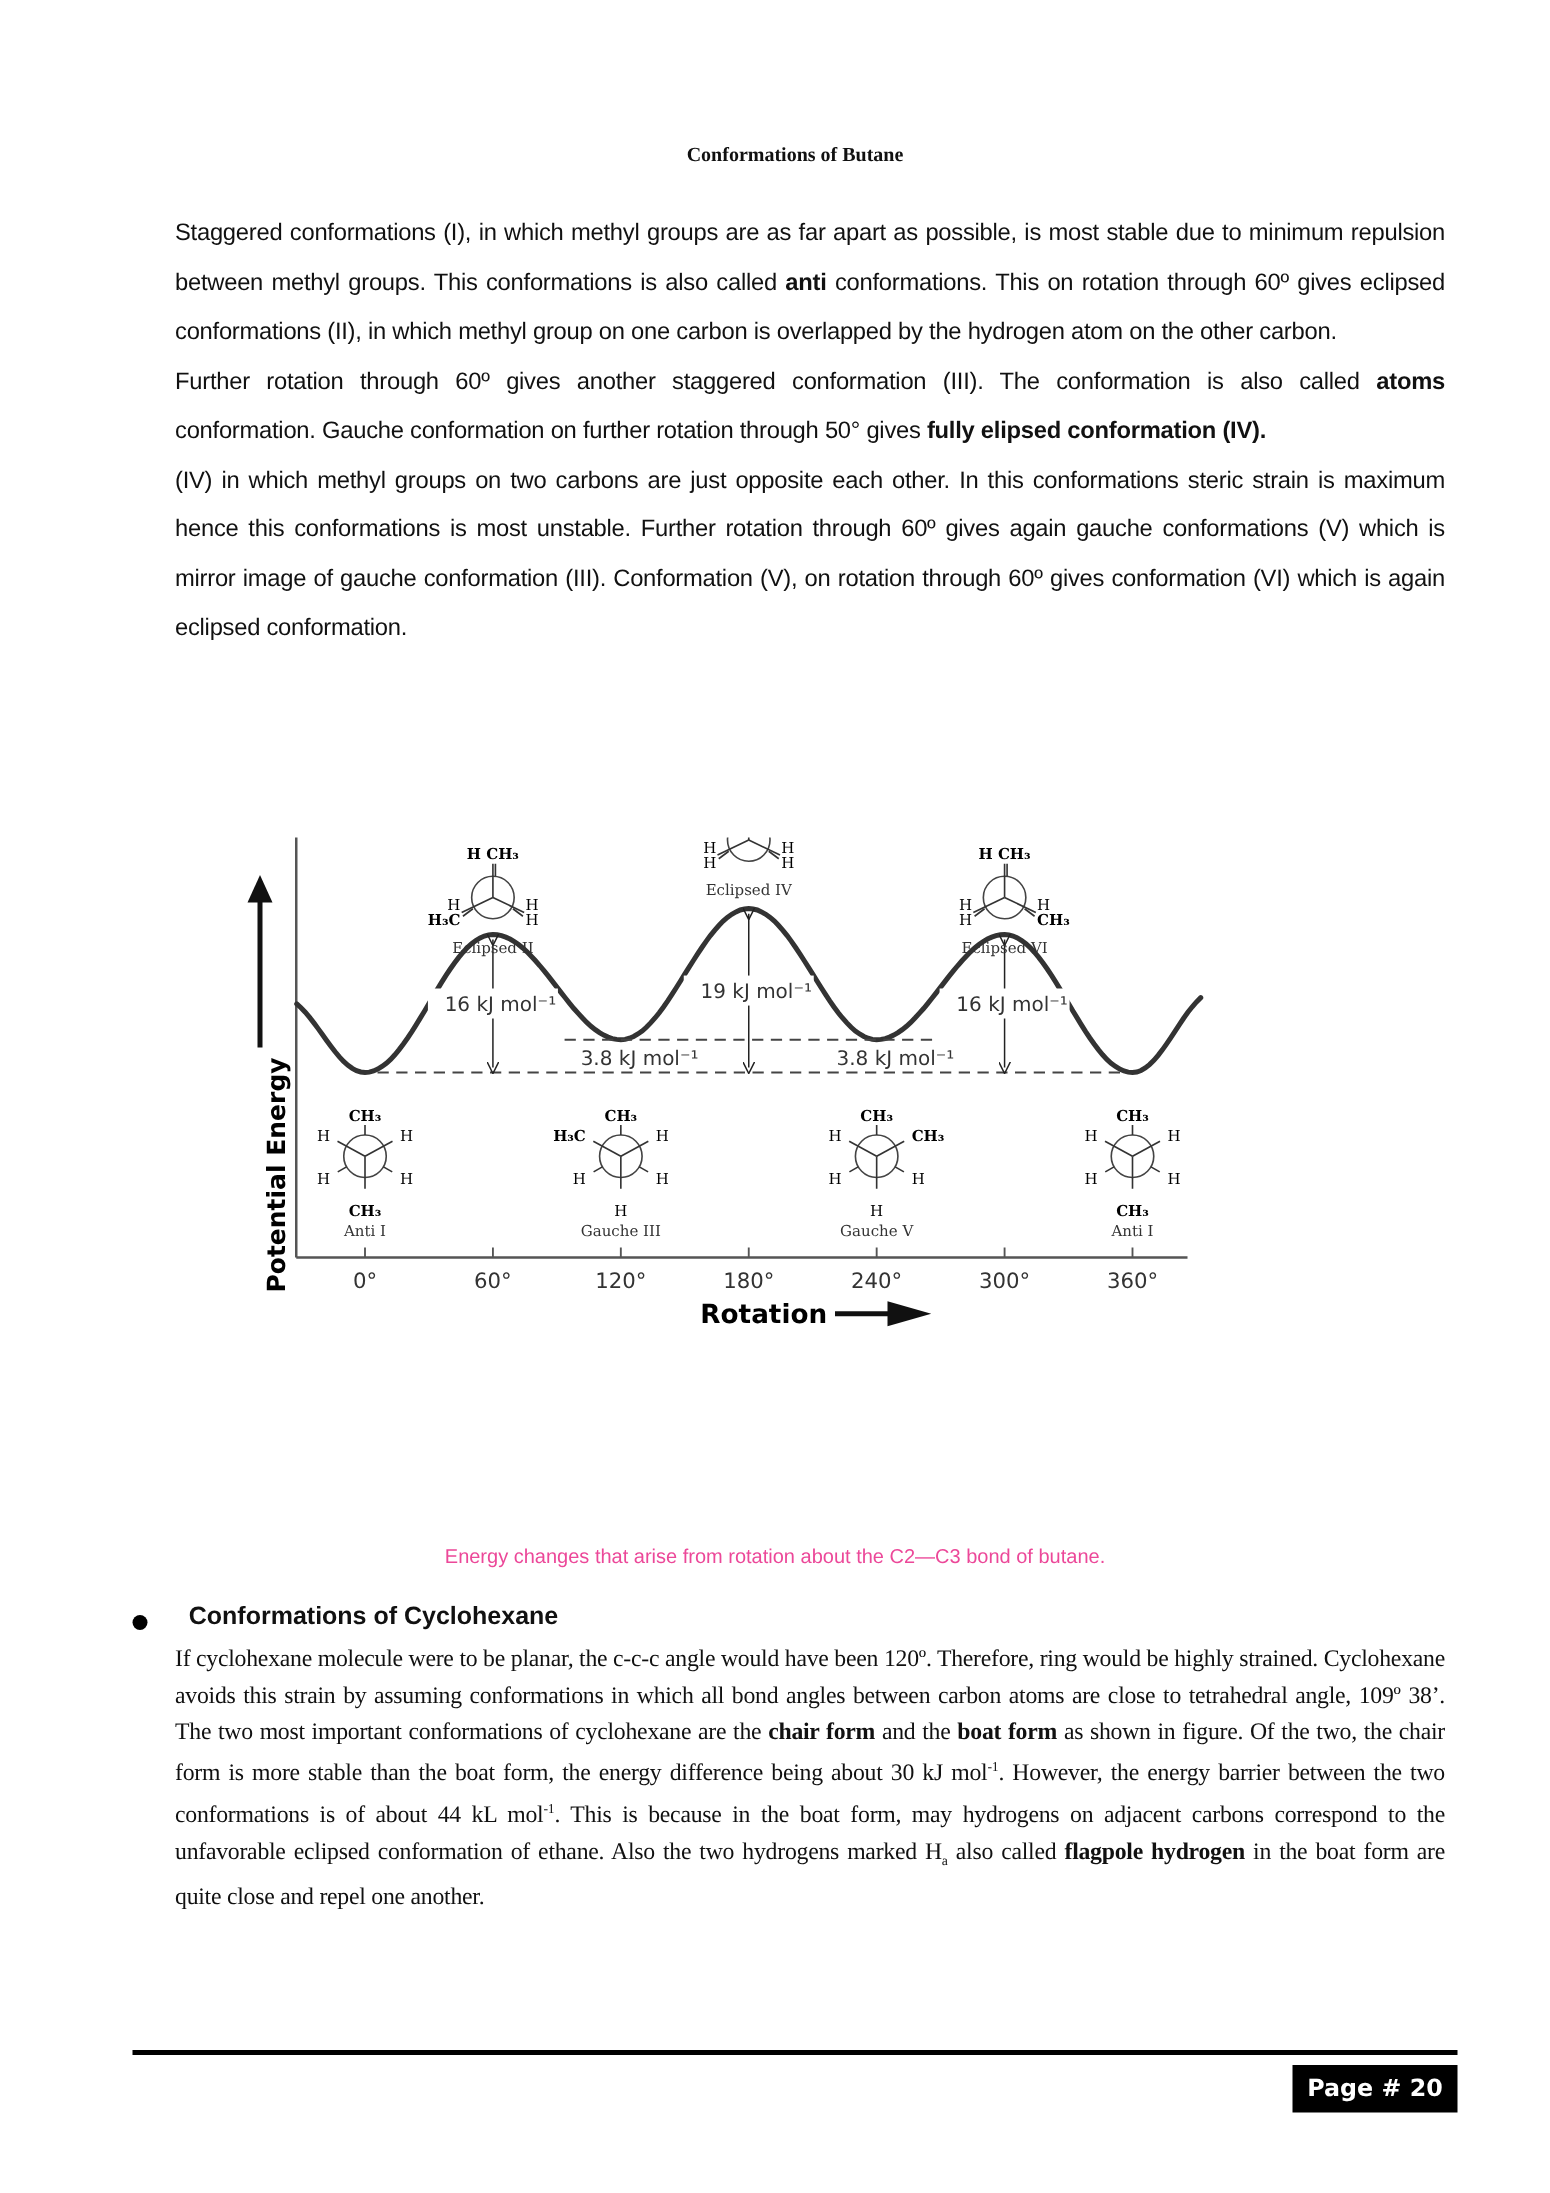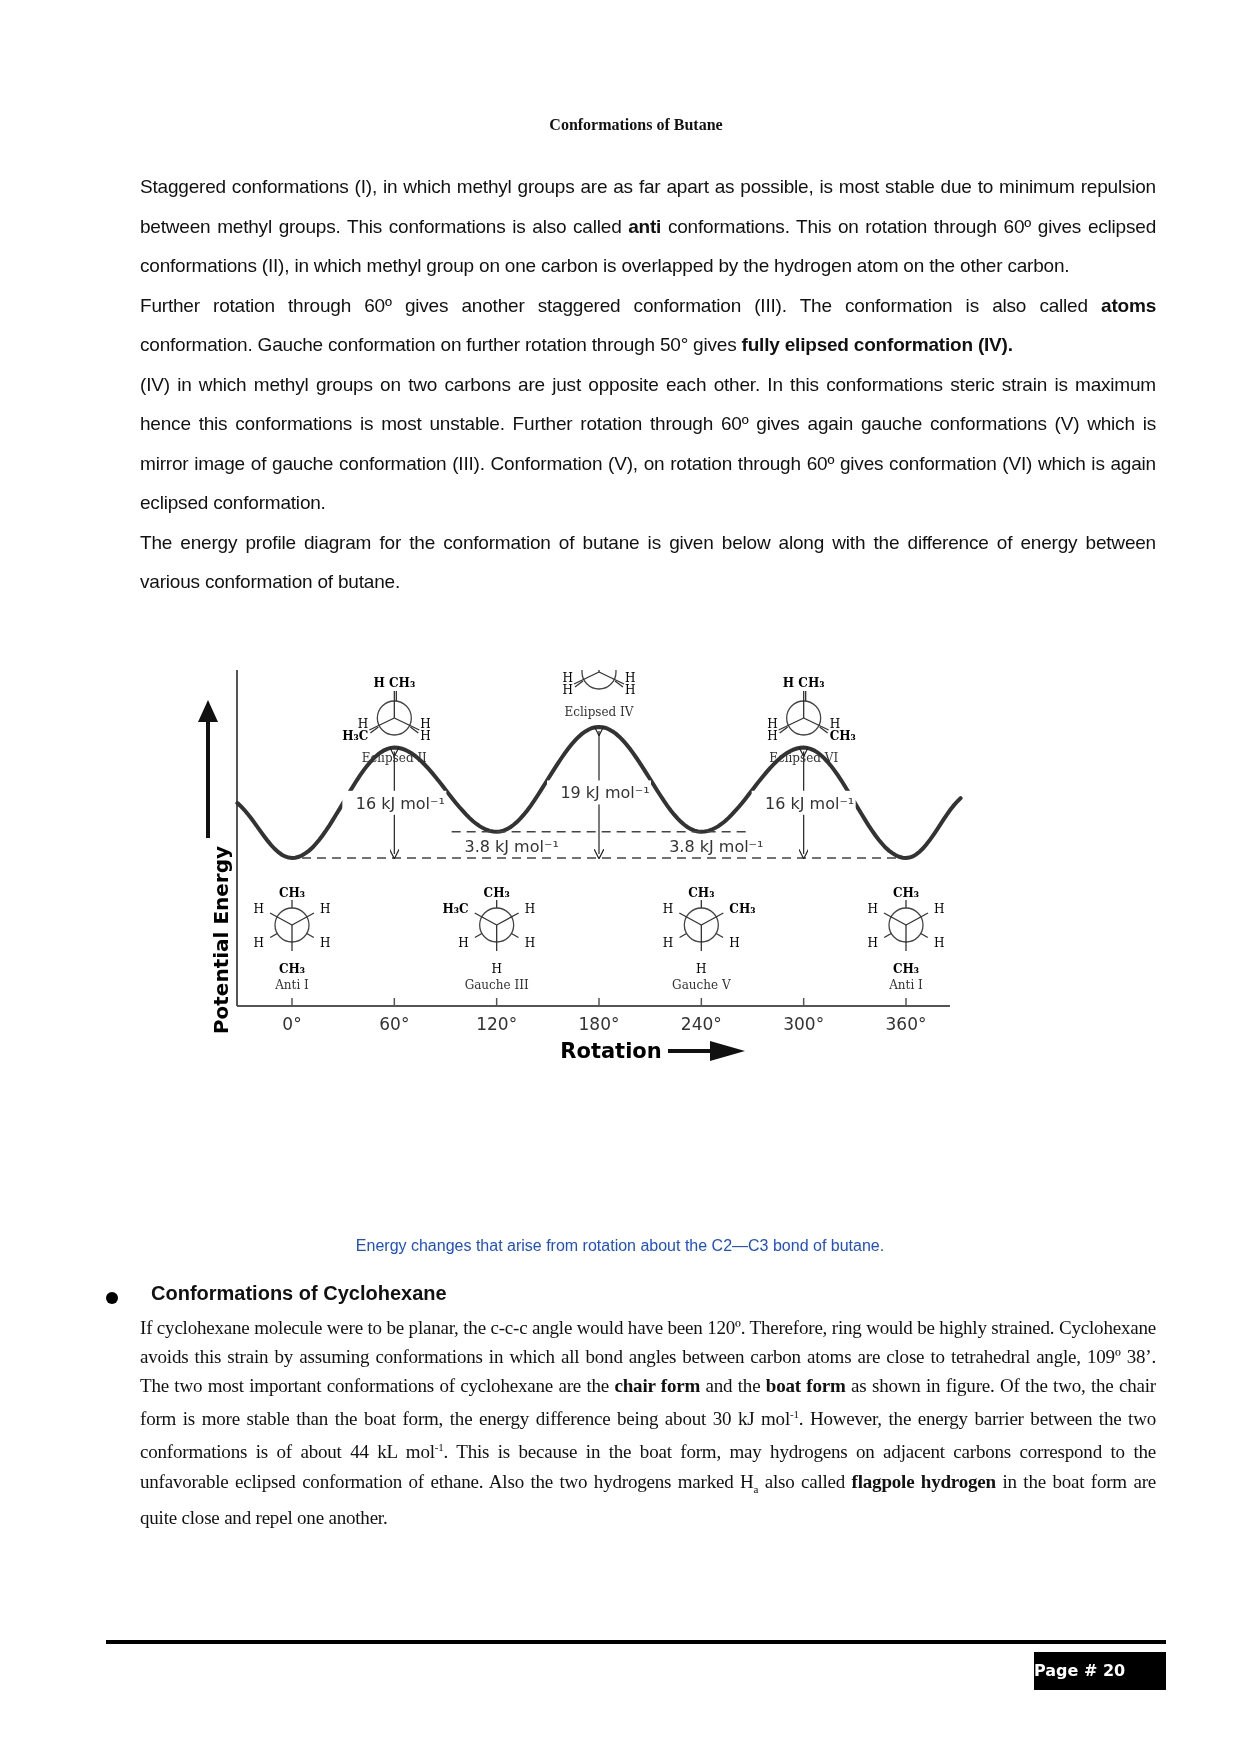--- a/index.html
+++ b/index.html
@@ -2,39 +2,38 @@
 <html><head>
 <meta charset="utf-8">
 <style>
   html,body{margin:0;padding:0;background:#fff;}
   body{width:1240px;height:1754px;position:relative;overflow:hidden;font-family:"Liberation Sans",sans-serif;color:#111;}
   .title{position:absolute;top:116px;left:0;width:1240px;text-align:center;font-family:"Liberation Serif",serif;font-weight:bold;font-size:16px;margin-left:16px;}
   .para{position:absolute;left:140px;width:1016px;font-size:19px;line-height:39.5px;text-align:justify;letter-spacing:-0.2px;}
   .para p{margin:0;}
   .p1{top:167px;}
   .figure{position:absolute;left:190px;top:670px;width:900px;height:560px;}
-  .caption{position:absolute;top:1237px;left:0;width:1240px;text-align:center;font-size:16px;color:#1d4ed8;}
+  .caption{position:absolute;top:1237px;left:0;width:1240px;text-align:center;font-size:16px;color:#ec4899;}
   .bullet-dot{position:absolute;left:106px;top:1292px;width:12px;height:12px;border-radius:50%;background:#000;}
   .sec-title{position:absolute;left:151px;top:1282px;font-weight:bold;font-size:20px;}
   .p2{top:1313px;line-height:29px;font-family:Liberation Serif, serif;}
   .rule{position:absolute;left:106px;top:1640px;width:1060px;height:4px;background:#000;}
-  .page-badge{position:absolute;left:1034px;top:1652px;width:132px;height:38px;background:#000;color:#fff;font-family:"DejaVu Sans",sans-serif;font-weight:bold;font-size:16px;line-height:38px;}
+  .page-badge{position:absolute;left:1034px;top:1652px;width:132px;height:38px;background:#000;color:#fff;font-family:"DejaVu Sans",sans-serif;font-weight:bold;font-size:19px;line-height:38px;text-align:center;}
   svg text{font-family:"DejaVu Sans",sans-serif;}
   .serif{font-family:"DejaVu Serif",serif !important;}
 </style>
 </head>
 <body>
 
 <div class="title">Conformations of Butane</div>
 
 <div class="para p1" id="butane-text">
     <p><span>Staggered conformations (I), in which methyl groups are as far apart as possible, is most stable due to minimum repulsion between methyl groups. This conformations is also called </span><b>anti</b><span> conformations. This on rotation through 60º gives eclipsed conformations (II), in which methyl group on one carbon is overlapped by the hydrogen atom on the other carbon.</span></p>
     <p><span>Further rotation through 60º gives another staggered conformation (III). The conformation is also called </span><b>atoms</b><span> conformation. Gauche conformation on further rotation  through 50° gives </span><b>fully elipsed conformation (IV).</b></p>
     <p><span>(IV) in which methyl groups on two carbons are just opposite each other. In this conformations steric strain is maximum hence this conformations is most unstable. Further rotation through 60º gives again gauche conformations (V) which is mirror image of gauche conformation (III). Conformation (V), on rotation through 60º gives conformation (VI) which is again eclipsed conformation.</span></p>
-    <p><span>The energy profile diagram for the conformation of butane is given below along with the difference of energy between various conformation of butane.</span></p>
   </div>
 
 <div class="figure">
   <svg id="chart" width="900" height="560" viewBox="0 0 900 560">
       <defs>
         <marker id="ah" markerWidth="8" markerHeight="8" refX="4" refY="4" orient="auto">
           <path d="M0,0 L8,4 L0,8" fill="none" stroke="#222" stroke-width="1"></path>
         </marker>
       </defs>
       <line x1="47" y1="-58" x2="47" y2="336" stroke="#555" stroke-width="2"></line>

